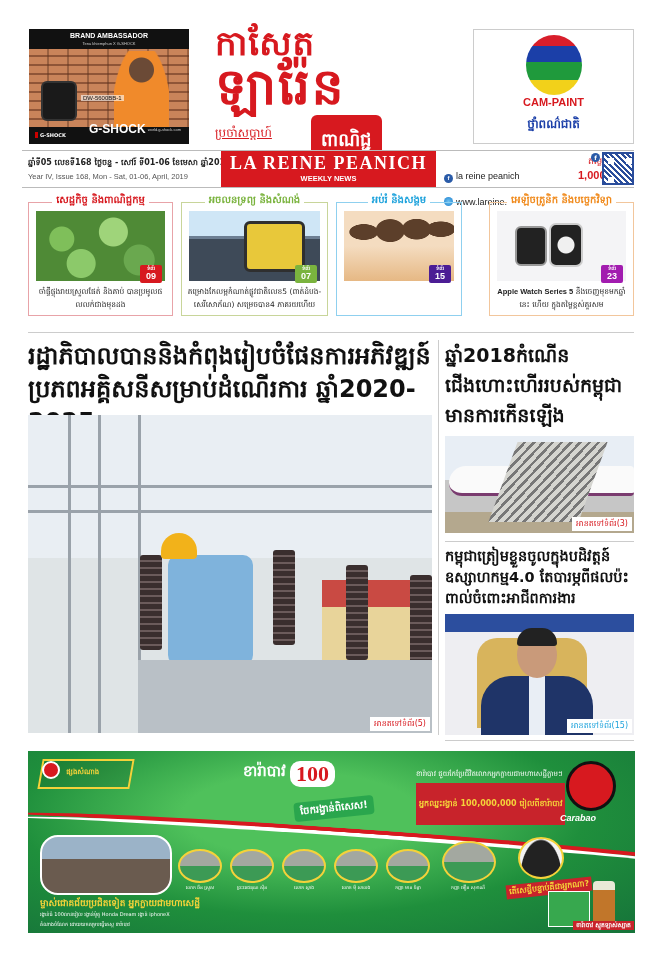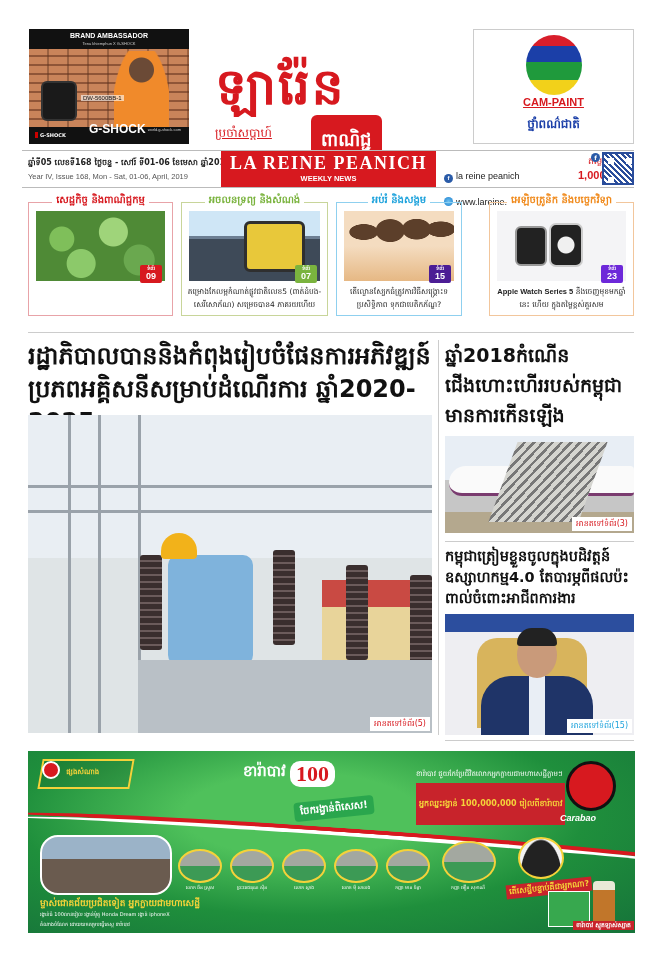--- a/index.html
+++ b/index.html
@@ -25,21 +25,21 @@
 
   .mast-title { left: 215px; top: 22px; width: 240px; height: 125px; }
   .mast-kh1 { position: absolute; left: 0; top: 0; font-size: 34px; color: #d7191f; font-weight: bold; letter-spacing: 1px; }
   .mast-kh2 { position: absolute; left: 0; top: 40px; font-size: 50px; color: #d7191f; font-weight: bold; line-height: 1; letter-spacing: 2px; }
   .mast-badge { position: absolute; left: 96px; top: 93px; background: #d7191f; color: #fff; font-size: 18px; font-weight: bold; padding: 13px 10px; border-radius: 6px; }
   .mast-weekly { position: absolute; left: 0; top: 103px; color: #d7191f; font-size: 12px; text-decoration: underline; }
 
   .ad-right { left: 473px; top: 29px; width: 161px; height: 115px; border: 1px solid #ccc; background: #fff; }
   .campaint-globe { position: absolute; left: 52px; top: 5px; width: 56px; height: 60px; border-radius: 50%;
     background: linear-gradient(180deg, #d81e2b 0 18%, #1b3fa8 18% 45%, #1f9a3c 45% 75%, #f2d11a 75% 100%); }
-  .campaint-name { position: absolute; left: 0; top: 66px; width: 100%; text-align: center; color: #d7191f; font-weight: bold; font-size: 11px; font-family: "Liberation Sans", sans-serif; text-decoration: underline; }
+  .campaint-name { position: absolute; left: 0; top: 66px; width: 100%; text-align: center; color: #d7191f; font-weight: bold; font-size: 11px; font-family: "Liberation Sans", sans-serif; }
   .campaint-kh { position: absolute; left: 0; top: 86px; width: 100%; text-align: center; color: #1b3fa8; font-weight: bold; font-size: 12px; }
 
   
   .info-bar { left: 22px; top: 150px; width: 612px; height: 38px; border-top: 1px solid #bbb; border-bottom: 1px solid #bbb; }
   .info-date-kh { position: absolute; left: 6px; top: 6px; font-size: 8px; font-weight: bold; color: #222; }
   .info-date-en { position: absolute; left: 6px; top: 21px; font-size: 7.5px; color: #555; font-family: "Liberation Sans", sans-serif; }
   .info-brand { position: absolute; left: 199px; top: 0; width: 215px; height: 36px; background: #d7191f; color: #fff; text-align: center; }
   .info-brand .name { font-family: "Liberation Serif", serif; font-size: 18px; font-weight: bold; letter-spacing: 1.5px; margin-top: 2px; }
   .info-brand .sub { font-family: "Liberation Sans", sans-serif; font-size: 7.5px; font-weight: bold; }
   .info-web { position: absolute; left: 422px; top: 4px; font-size: 9px; color: #222; font-family: "Liberation Sans", sans-serif; margin-top: 42px; }
@@ -80,21 +80,21 @@
   .card3 { left: 336px; width: 126px; border-color: #8fd0ef; }
   .card3 .hdr { color: #1fa3dc; }
   .card3 .img { background: radial-gradient(ellipse at 18% 30%, #5c3f2a 0 14px, transparent 15px), radial-gradient(ellipse at 42% 28%, #5c3f2a 0 14px, transparent 15px), radial-gradient(ellipse at 66% 26%, #5c3f2a 0 14px, transparent 15px), radial-gradient(ellipse at 88% 26%, #5c3f2a 0 14px, transparent 15px), linear-gradient(180deg, #f4dcc0 0 50%, #e6b884 100%); }
   .card3 .pg { background: #4c1d95; }
 
   .card4 { left: 489px; width: 145px; border-color: #f2c69c; }
   .card4 .hdr { color: #f08a1c; }
   .card4 .img { background: #f4f4f6; }
   .card4 .img::before { content: ""; position: absolute; left: 18px; top: 15px; width: 28px; height: 36px; background: #222; border-radius: 6px; border: 2px solid #999; }
   .card4 .img::after { content: ""; position: absolute; left: 52px; top: 12px; width: 30px; height: 40px; background: radial-gradient(circle, #f0f0f0 0 8px, #222 9px); border-radius: 7px; border: 2px solid #ccc; }
-  .card4 .pg { background: #6d28d9; }
+  .card4 .pg { background: #a21caf; }
   .card4 .cap b { font-family: "Liberation Sans", sans-serif; margin-top: 17px; }
 
   
   .divider-top { left: 28px; top: 332px; width: 606px; height: 1px; background: #ccc; }
   .vdivider { left: 438px; top: 340px; width: 1px; height: 395px; background: #ccc; }
   .lead-headline { left: 28px; top: 340px; width: 410px; font-size: 24px; font-weight: bold; line-height: 33px; color: #111; }
   .lead-photo { left: 28px; top: 415px; width: 404px; height: 318px; background: linear-gradient(180deg, #e9eef3 0 45%, #dfe4e6 45% 100%); overflow: hidden; }
   .lead-photo .tower { position: absolute; top: 0; bottom: 0; width: 3px; background: #9aa2aa; }
   .lead-photo .beam { position: absolute; left: 0; right: 0; height: 3px; background: #9aa2aa; }
   .lead-photo .insul { position: absolute; width: 22px; height: 95px; background: repeating-linear-gradient(180deg, #3a2e2e 0 5px, #6b5b5b 5px 7px); border-radius: 3px; }
@@ -156,20 +156,21 @@
   <div class="sub">Tena khiemphun X G-SHOCK</div>
   <div class="person"></div>
   <div class="watch"></div>
   <div class="model">DW-5600BB-1</div>
   <div class="logo-small">G-SHOCK</div>
   <div class="brand">G-SHOCK</div>
   <div class="url">world.g-shock.com</div>
 </div>
 
 <div class="abs mast-title">
+  <div class="mast-kh1">កាសែត</div>
   <div class="mast-kh2">ឡារ៉ែន</div>
   <div class="mast-badge">ពាណិជ្ជ</div>
   <div class="mast-weekly">ប្រចាំសប្តាហ៍</div>
 </div>
 
 <div class="abs ad-right">
   <div class="campaint-globe"></div>
   <div class="campaint-name">CAM-PAINT</div>
   <div class="campaint-kh">ថ្នាំពណ៌ជាតិ</div>
 </div>
@@ -186,32 +187,32 @@
   <div class="info-price-label">តម្លៃ</div>
   <div class="info-price">1,000៛</div>
   <div class="info-qr-fb">f</div>
   <div class="info-qr"></div>
 </div>
 
 <div class="abs card card1">
   <div class="hdr"><span>សេដ្ឋកិច្ច និងពាណិជ្ជកម្ម</span></div>
   <div class="img"></div>
   <div class="pg"><small>ទំព័រ</small><span>09</span></div>
+  <div class="cap">ចាំផ្ទីផ្ទុងរាយស្រួលផែត់ និងគាប់ បានប្រមូលផលលក់ជាងមុនដង</div>
 </div>
 <div class="abs card card2">
   <div class="hdr"><span>អចលនទ្រព្យ និងសំណង់</span></div>
   <div class="img"></div>
   <div class="pg"><small>ទំព័រ</small><span>07</span></div>
   <div class="cap">គម្រោងកែលម្អកំណាត់ផ្លូវជាតិលេខ5 (ពាត់ដំបង-សេរីសោភ័ណ) សម្រេចបាន4 ភាគរយហើយ</div>
 </div>
 <div class="abs card card3">
   <div class="hdr"><span>អប់រំ និងសង្គម</span></div>
   <div class="img"></div>
   <div class="pg"><small>ទំព័រ</small><span>15</span></div>
-  <div class="cap">តើល្ខោនស្បែកធំត្រូវការវិធីសង្គ្រោះទប្រសិទ្ធិភាព ទុកជាបេតិកភ័ណ្ឌ?</div>
 </div>
 <div class="abs card card4">
   <div class="hdr"><span>អេឡិចត្រូនិក និងបច្ចេកវិទ្យា</span></div>
   <div class="img"></div>
   <div class="pg"><small>ទំព័រ</small><span>23</span></div>
   <div class="cap"><b>Apple Watch Series 5</b> <span>នឹងចេញមុខមកឆ្នាំនេះ ហើយ ក្នុងតម្លៃខ្ពស់គួរសម</span></div>
 </div>
 
 <div class="abs divider-top"></div>
 <div class="abs vdivider"></div>

